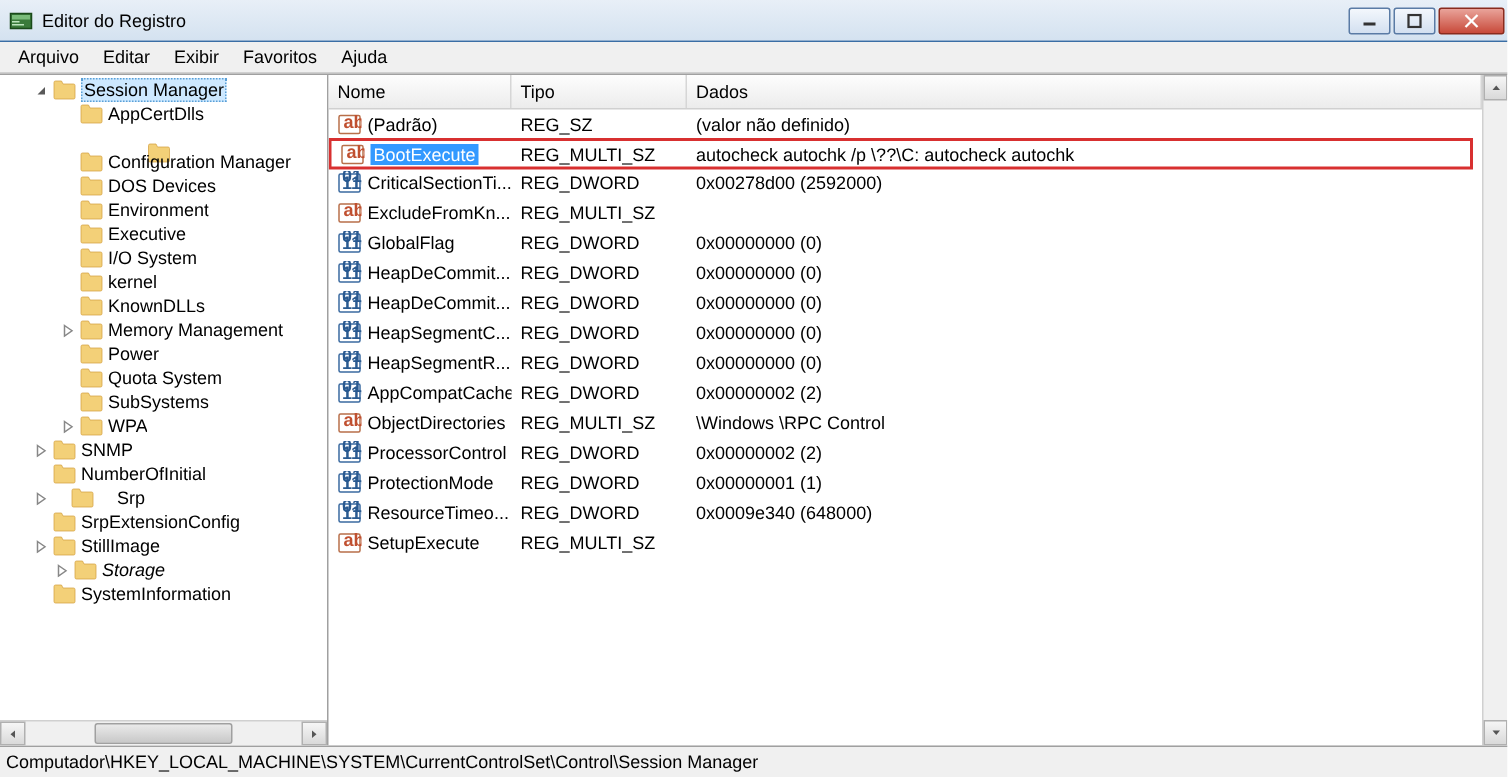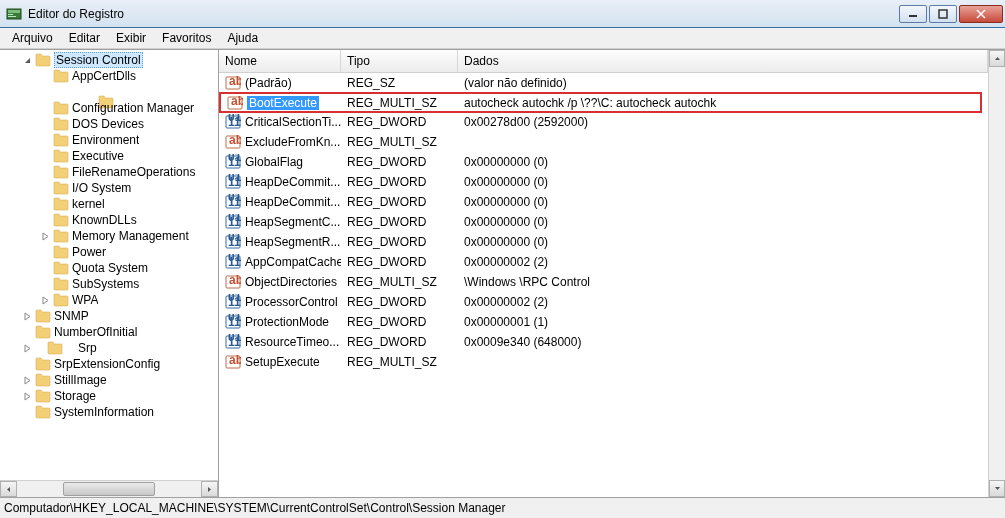--- a/index.html
+++ b/index.html
@@ -109,21 +109,21 @@
     <div class="tree" id="tree">
         <div class="tree-item selected" style="padding-left: 22px;">
           <span class="expander">
             <svg viewBox="0 0 9 9">
               <path d="M7 2 L7 7 L2 7 Z" fill="#595959"></path>
             </svg>
           </span>
           <svg class="folder" viewBox="0 0 16 14">
             <path class="folder-svg" d="M1 3 L1 12 Q1 13 2 13 L14 13 Q15 13 15 12 L15 4 Q15 3 14 3 L7 3 L6 1 L2 1 Q1 1 1 2 Z"></path>
           </svg>
-          <span class="label">Session Control</span>
+          <span class="label">Session Manager</span>
         </div>
         <div class="tree-item" style="padding-left: 40px;">
           <span class="expander"></span>
           <svg class="folder" viewBox="0 0 16 14">
             <path class="folder-svg" d="M1 3 L1 12 Q1 13 2 13 L14 13 Q15 13 15 12 L15 4 Q15 3 14 3 L7 3 L6 1 L2 1 Q1 1 1 2 Z"></path>
           </svg>
           <span class="label">AppCertDlls</span>
         </div>
         <div class="tree-item" style=" flex-direction: column;">
           <span class="expander"></span>
@@ -158,27 +158,20 @@
           <svg class="folder" viewBox="0 0 16 14">
             <path class="folder-svg" d="M1 3 L1 12 Q1 13 2 13 L14 13 Q15 13 15 12 L15 4 Q15 3 14 3 L7 3 L6 1 L2 1 Q1 1 1 2 Z"></path>
           </svg>
           <span class="label">Executive</span>
         </div>
         <div class="tree-item" style="padding-left: 40px;">
           <span class="expander"></span>
           <svg class="folder" viewBox="0 0 16 14">
             <path class="folder-svg" d="M1 3 L1 12 Q1 13 2 13 L14 13 Q15 13 15 12 L15 4 Q15 3 14 3 L7 3 L6 1 L2 1 Q1 1 1 2 Z"></path>
           </svg>
-          <span class="label">FileRenameOperations</span>
-        </div>
-        <div class="tree-item" style="padding-left: 40px;">
-          <span class="expander"></span>
-          <svg class="folder" viewBox="0 0 16 14">
-            <path class="folder-svg" d="M1 3 L1 12 Q1 13 2 13 L14 13 Q15 13 15 12 L15 4 Q15 3 14 3 L7 3 L6 1 L2 1 Q1 1 1 2 Z"></path>
-          </svg>
           <span class="label">I/O System</span>
         </div>
         <div class="tree-item" style="padding-left: 40px;">
           <span class="expander"></span>
           <svg class="folder" viewBox="0 0 16 14">
             <path class="folder-svg" d="M1 3 L1 12 Q1 13 2 13 L14 13 Q15 13 15 12 L15 4 Q15 3 14 3 L7 3 L6 1 L2 1 Q1 1 1 2 Z"></path>
           </svg>
           <span class="label">kernel</span>
         </div>
         <div class="tree-item" style="padding-left: 40px;">
@@ -271,21 +264,21 @@
           <span class="expander">
             <svg viewBox="0 0 9 9">
               <path d="M2 1 L7 4.5 L2 8 Z" fill="none" stroke="#888" stroke-width="1"></path>
             </svg>
           </span>
           <svg class="folder" viewBox="0 0 16 14">
             <path class="folder-svg" d="M1 3 L1 12 Q1 13 2 13 L14 13 Q15 13 15 12 L15 4 Q15 3 14 3 L7 3 L6 1 L2 1 Q1 1 1 2 Z"></path>
           </svg>
           <span class="label">StillImage</span>
         </div>
-        <div class="tree-item" style="padding-left: 22px;">
+        <div class="tree-item" style="padding-left: 36px; font-style: italic;">
           <span class="expander">
             <svg viewBox="0 0 9 9">
               <path d="M2 1 L7 4.5 L2 8 Z" fill="none" stroke="#888" stroke-width="1"></path>
             </svg>
           </span>
           <svg class="folder" viewBox="0 0 16 14">
             <path class="folder-svg" d="M1 3 L1 12 Q1 13 2 13 L14 13 Q15 13 15 12 L15 4 Q15 3 14 3 L7 3 L6 1 L2 1 Q1 1 1 2 Z"></path>
           </svg>
           <span class="label">Storage</span>
         </div>

